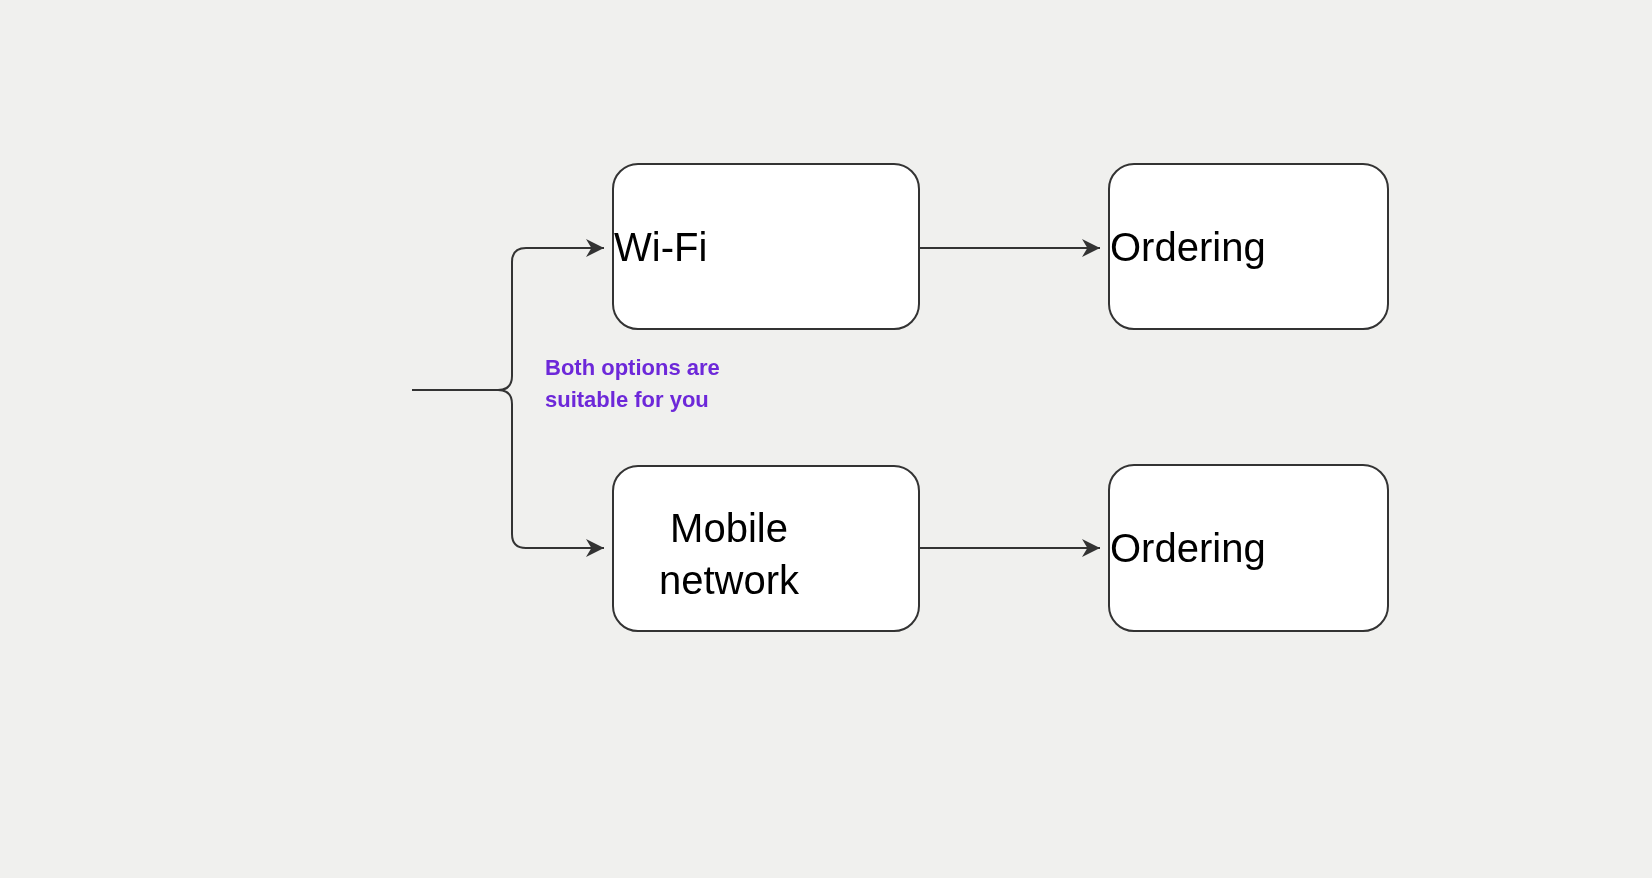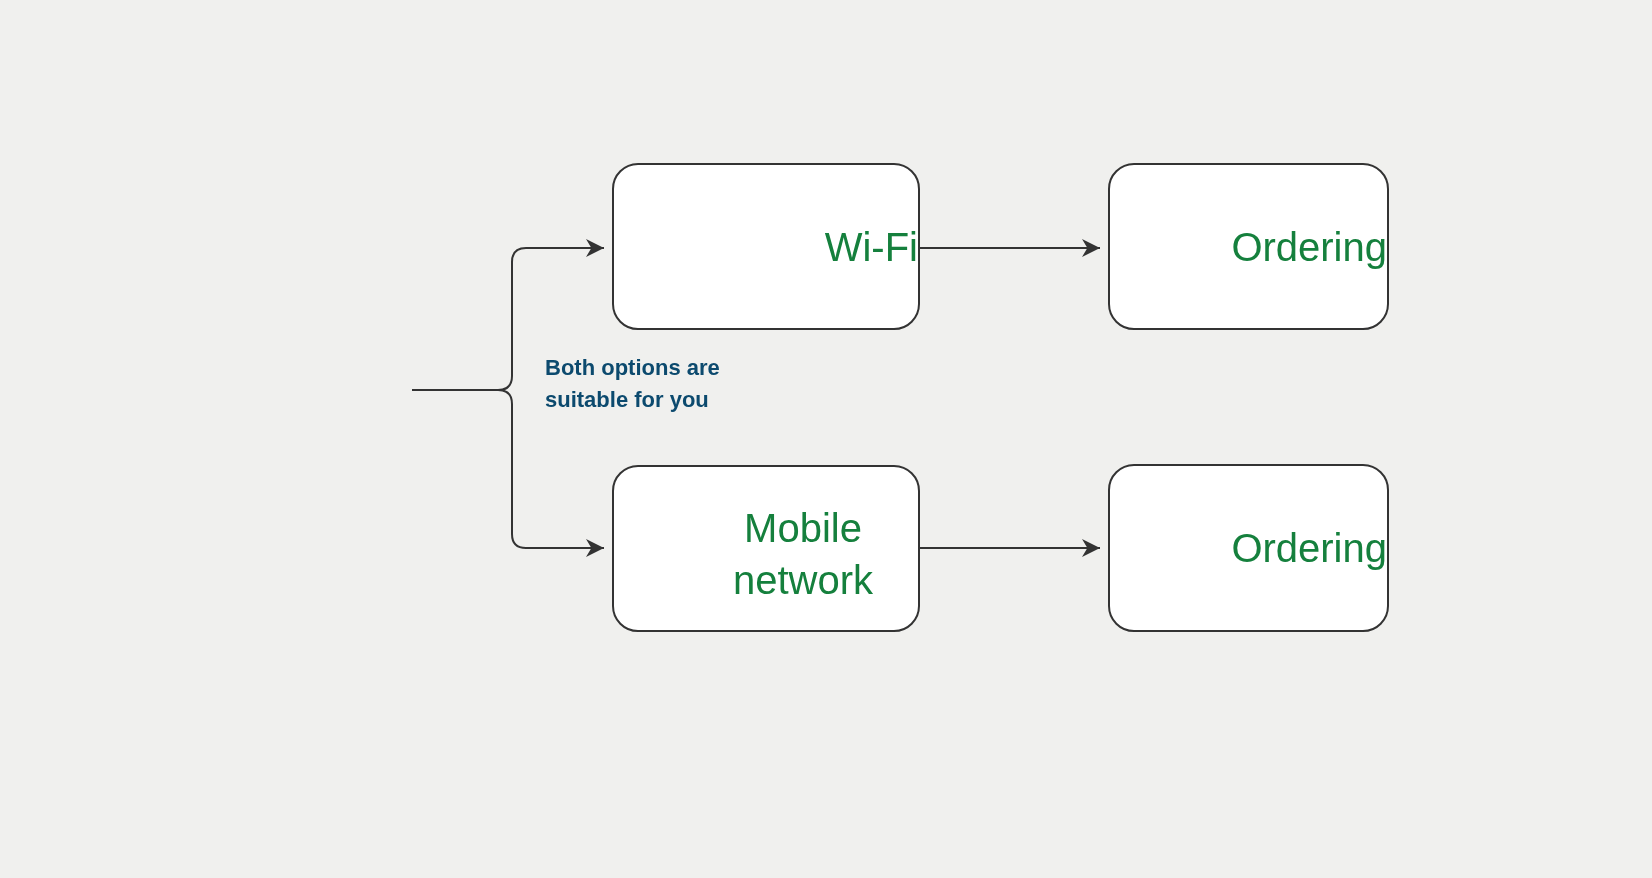--- a/index.html
+++ b/index.html
@@ -27,43 +27,43 @@
     stroke-width: 2;
   }
   .node {
     position: absolute;
     background: #ffffff;
     border: 2px solid #333333;
     border-radius: 26px;
     box-sizing: border-box;
     display: flex;
     align-items: center;
-    justify-content: flex-end;
-    color: #15803d;
+    justify-content: flex-start;
+    color: #000000;
     font-size: 40px;
   }
   .node-label {
     text-align: center;
     line-height: 1.3;
     pointer-events: none;
   }
   .node--screen        { left: 105px;  top: 308px; width: 307px; height: 164px; }
   .node--wifi          { left: 612px;  top: 163px; width: 308px; height: 167px; }
   .node--ordering-top  { left: 1108px; top: 163px; width: 281px; height: 167px; }
   .node--mobile        { left: 612px;  top: 465px; width: 308px; height: 167px; }
   .node--ordering-bot  { left: 1108px; top: 464px; width: 281px; height: 168px; }
   .node--mobile .node-label { max-width: 230px; margin-top: 10px; }
   .edge-label {
     position: absolute;
     left: 545px;
     top: 352px;
     width: 215px;
     font-size: 22px;
     font-weight: 700;
-    color: #0c4a6e;
+    color: #6d28d9;
     line-height: 1.45;
   }
 </style>
 </head>
 <body>
 
 <div class="canvas">
 
   <svg class="edge-layer" width="1652" height="878" viewBox="0 0 1652 878" xmlns="http://www.w3.org/2000/svg">
     <defs>

